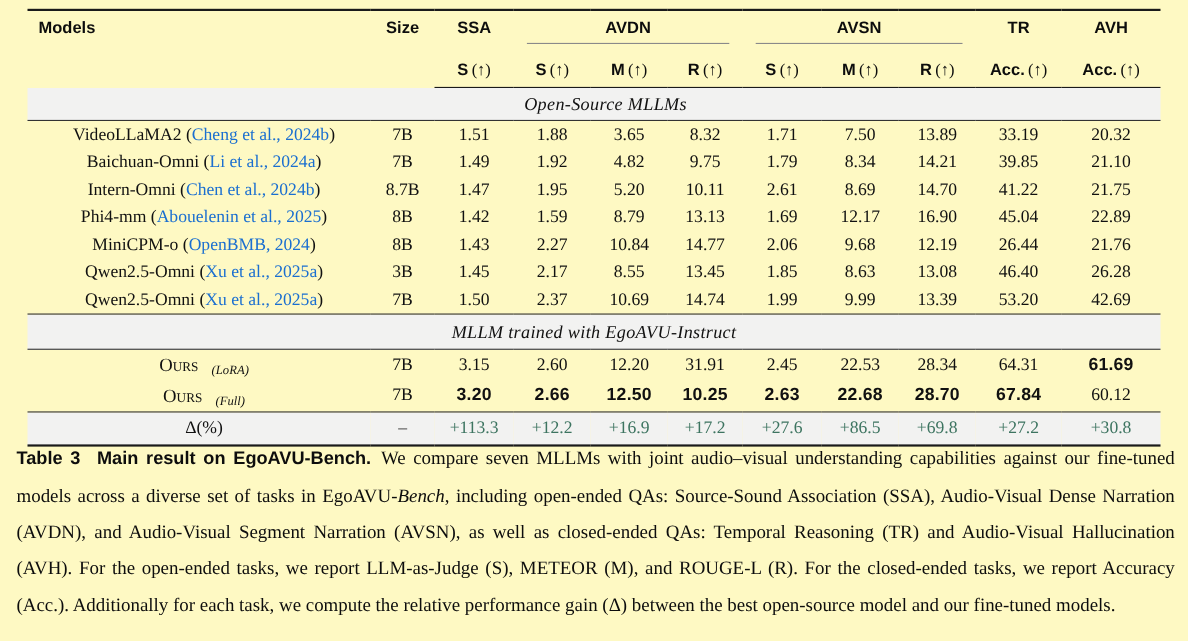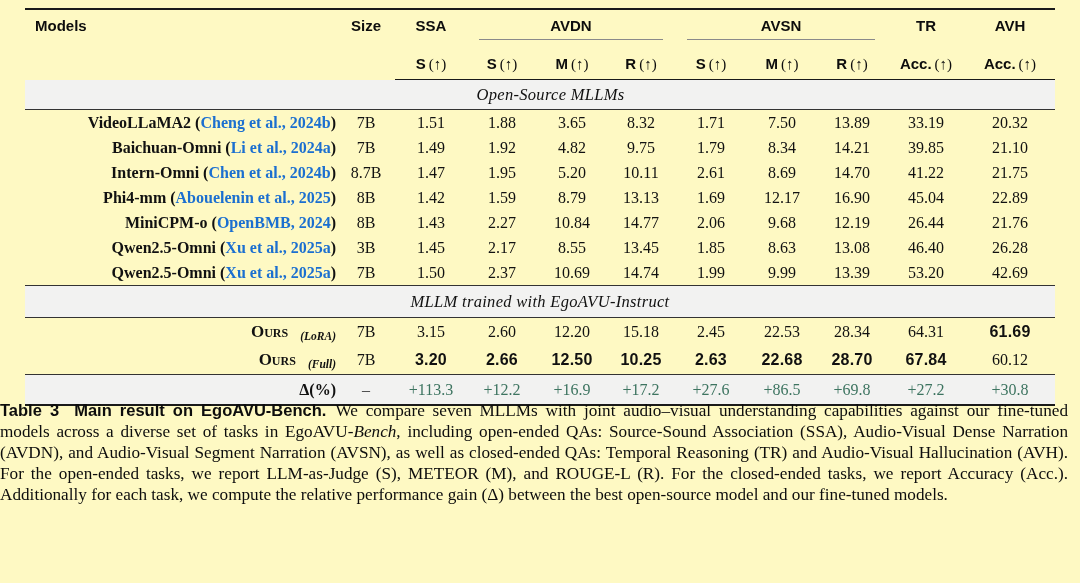--- a/index.html
+++ b/index.html
@@ -18,30 +18,30 @@
   tr.sub-row th{height:30px;vertical-align:middle;border-bottom:1.5px solid var(--rule-dark,#1a1a1a);}
   .arrow{font-family:"Liberation Serif",serif;font-weight:400;font-size:15px;margin-left:3px;}
   .band-td{background:var(--band-gray,#f2f2f1);text-align:center;font-style:italic;
            font-size:16.5px;letter-spacing:.3px;}
   tr.band1 td{height:27px;border-bottom:1.2px solid #333;padding-left:22px;}
   tr.band2 td{height:29px;border-top:1.5px solid #333;border-bottom:1.2px solid #333;}
   tr.drow td{height:23px;}
   tr.orow td{height:26px;}
   tr.deltarow td{background:var(--band-gray,#f2f2f1);height:27px;
                  border-top:1.2px solid #333;border-bottom:2.2px solid var(--rule-dark,#1a1a1a);}
-  td.model{text-align:right;padding-left:10px;white-space:nowrap;font-weight:bold;}
+  td.model{text-align:center;padding-left:10px;white-space:nowrap;}
   td.size,td.val{text-align:center;white-space:nowrap;}
   .cite{color:var(--cite-blue,#1b6fd0);text-decoration:none;cursor:pointer;}
   .bv{font-family:"Liberation Sans",sans-serif;font-weight:700;font-size:16px;letter-spacing:.2px;}
   .ours-name{font-variant:small-caps;font-size:17px;}
   .variant{font-style:italic;font-size:11.5px;margin-left:12px;position:relative;top:3px;}
   .delta{color:var(--delta-green,#3d7460);}
   .delta-size{color:#333;}
-  .caption{position:absolute;top:400px;left:0;right:12px;text-align:justify;
-           font-size:17.2px;line-height:21px;color:#0d0d0d;}
+  .caption{position:absolute;top:400px;left:15px;right:12px;text-align:justify;
+           font-size:17.2px;line-height:33px;color:#0d0d0d;}
   .cap-label,.cap-title{font-family:"Liberation Sans",sans-serif;font-weight:700;font-size:16.5px;}
   .cap-label{margin-right:15px;}
   .cap-title{margin-right:9px;}
   .cap-it{font-style:italic;}
 </style>
 </head>
 <body>
 
 <div class="sheet">
   <div class="tablewrap">
@@ -190,21 +190,21 @@
           </tr>
           <tr class="band2">
             <td class="band-td" colspan="11">MLLM trained with EgoAVU-Instruct</td>
           </tr>
           <tr class="orow">
             <td class="model"><span class="ours-name">Ours</span><span class="variant">(LoRA)</span></td>
             <td class="size">7B</td>
             <td class="val">3.15</td>
             <td class="val">2.60</td>
             <td class="val">12.20</td>
-            <td class="val">15.18</td>
+            <td class="val">31.91</td>
             <td class="val">2.45</td>
             <td class="val">22.53</td>
             <td class="val">28.34</td>
             <td class="val">64.31</td>
             <td class="val bv">61.69</td>
           </tr>
           <tr class="orow">
             <td class="model"><span class="ours-name">Ours</span><span class="variant">(Full)</span></td>
             <td class="size">7B</td>
             <td class="val bv">3.20</td>

